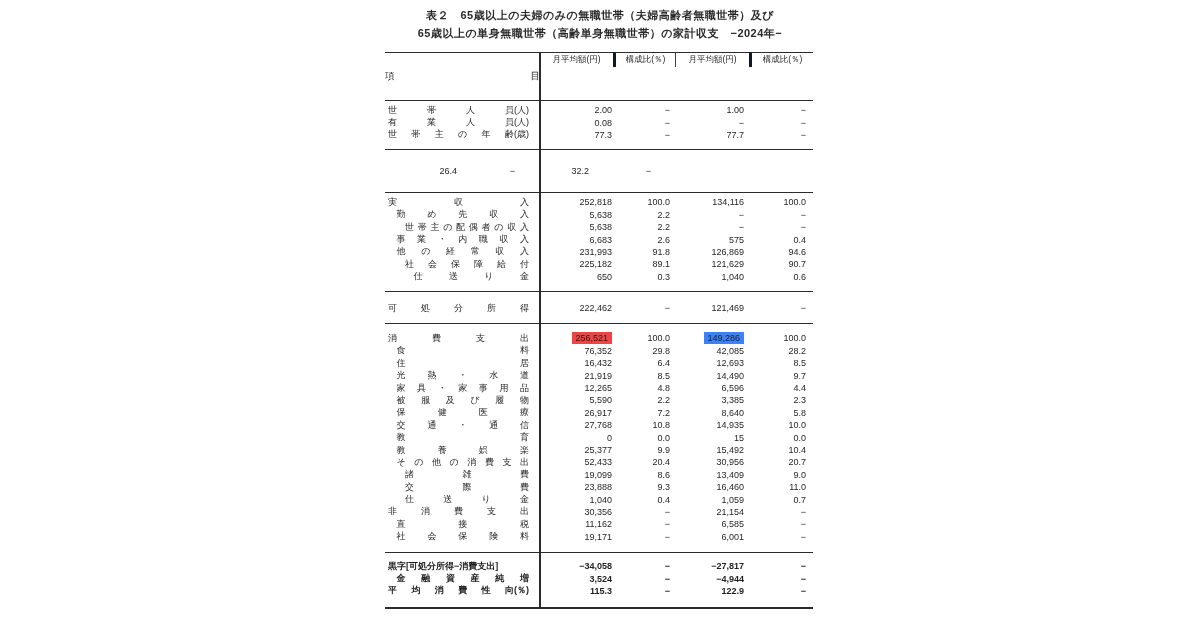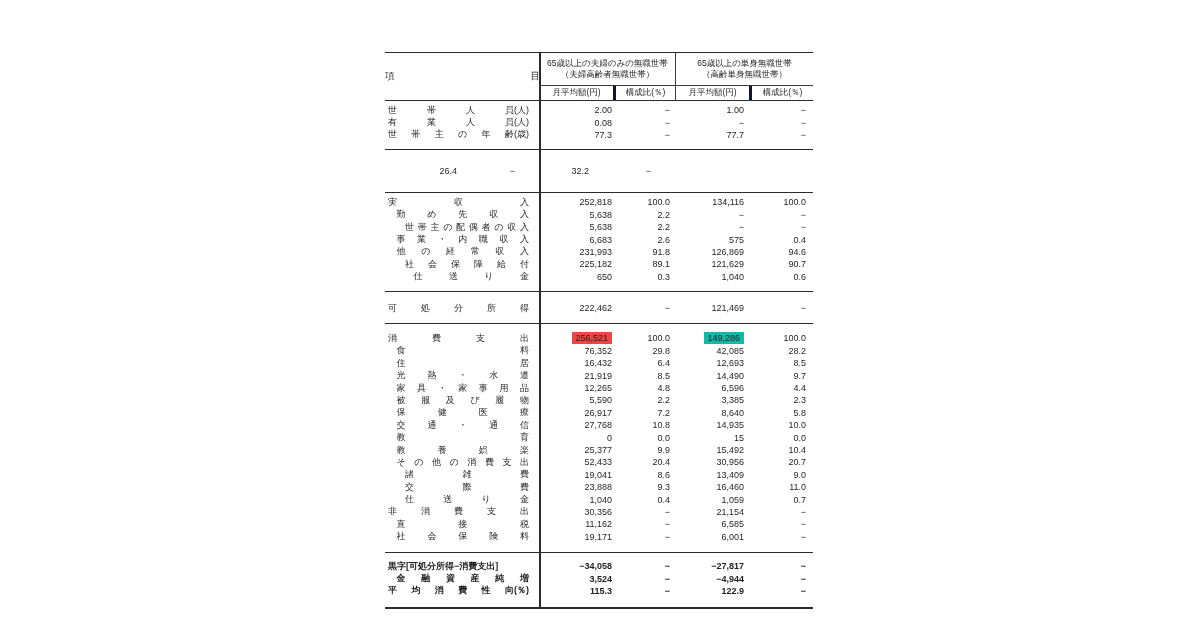--- a/index.html
+++ b/index.html
@@ -43,42 +43,36 @@
 
   .rrow { display:flex; align-items:center; height:30px; }
   .rlines { flex:1; text-align:center; font-size:8.5px; line-height:12.5px; white-space:nowrap; }
   .runit { width:22px; text-align:right; font-size:9px; }
 </style>
 </head>
 <body>
 
 <div class="page">
 
+  <div class="title">
+    <div>表２　65歳以上の夫婦のみの無職世帯（夫婦高齢者無職世帯）及び</div>
+    <div>65歳以上の単身無職世帯（高齢単身無職世帯）の家計収支　−2024年−</div>
+  </div>
 
   <div class="tbl">
     <div class="vline"></div>
 
     <div class="thead">
       <div class="hlabel">
         <span class="jl" id="item-hdr">
             <span>項</span>
             <span>目</span>
           </span>
       </div>
       <div class="hright">
-        <div class="hgroups">
-          <div class="hg">
-            <div>65歳以上の夫婦のみの無職世帯</div>
-            <div>（夫婦高齢者無職世帯）</div>
-          </div>
-          <div class="hg last">
-            <div>65歳以上の単身無職世帯</div>
-            <div>（高齢単身無職世帯）</div>
-          </div>
-        </div>
         <div class="hsubs" id="subhdrs">
             <div class="hsub s0">月平均額(円)</div>
             <div class="hsub s1">構成比(％)</div>
             <div class="hsub s2">月平均額(円)</div>
             <div class="hsub s3">構成比(％)</div>
           </div>
       </div>
     </div>
 
     <div id="tbody">
@@ -271,21 +265,21 @@
             <div class="lbl" style="padding-left: 3px;">
               <span class="jl">
                 <span>消</span>
                 <span>費</span>
                 <span>支</span>
                 <span>出</span>
               </span>
             </div>
             <div class="v v1"><span class="hl" style="background-color: #ef4444;">256,521</span></div>
             <div class="v v2">100.0</div>
-            <div class="v v3"><span class="hl" style="background-color: #14b8a6;">149,286</span></div>
+            <div class="v v3"><span class="hl" style="background-color: #3b82f6;">149,286</span></div>
             <div class="v v4">100.0</div>
           </div>
           <div class="row">
             <div class="lbl" style="padding-left: 11.5px;">
               <span class="jl">
                 <span>食</span>
                 <span>料</span>
               </span>
             </div>
             <div class="v v1">76,352</div>
@@ -427,21 +421,21 @@
             <div class="v v4">20.7</div>
           </div>
           <div class="row">
             <div class="lbl" style="padding-left: 20px;">
               <span class="jl">
                 <span>諸</span>
                 <span>雑</span>
                 <span>費</span>
               </span>
             </div>
-            <div class="v v1">19,041</div>
+            <div class="v v1">19,099</div>
             <div class="v v2">8.6</div>
             <div class="v v3">13,409</div>
             <div class="v v4">9.0</div>
           </div>
           <div class="row">
             <div class="lbl" style="padding-left: 20px;">
               <span class="jl">
                 <span>交</span>
                 <span>際</span>
                 <span>費</span>

